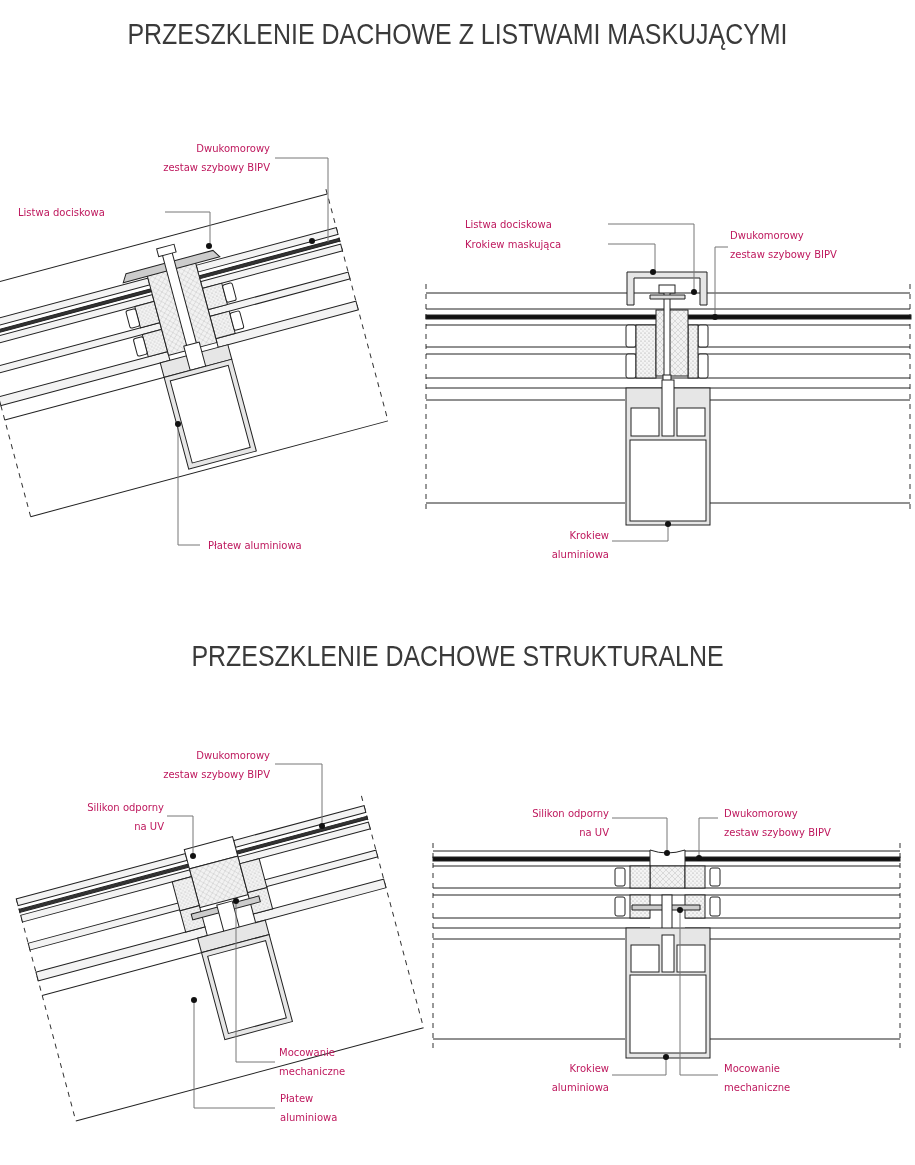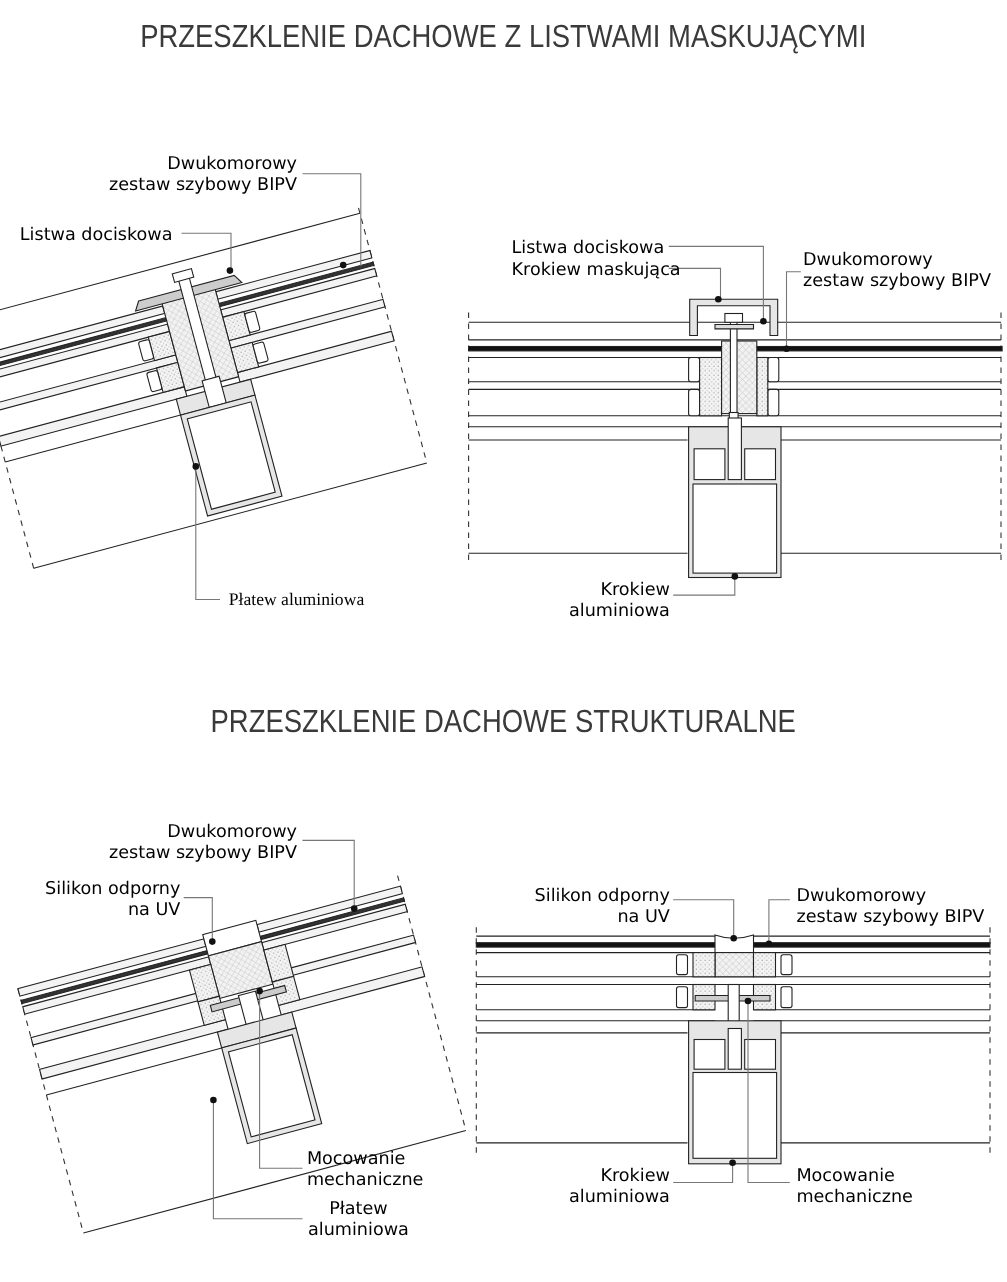--- a/index.html
+++ b/index.html
@@ -1,18 +1,18 @@
 <!DOCTYPE html>
 <html><head>
 <meta charset="utf-8">
 <style>
   html, body { margin:0; padding:0; background:#ffffff; }
   body { width:915px; height:1165px; position:relative; overflow:hidden; font-family:"DejaVu Sans", sans-serif; color:#333; }
   .title { position:absolute; left:0; width:915px; text-align:center; font-family:"Liberation Sans", sans-serif; font-weight:400; font-size:29px; color:#3a3a3a; letter-spacing:0px; transform:scaleX(0.86); transform-origin:center; }
-  .lbl { position:absolute; font-family:"DejaVu Sans", sans-serif; font-size:16px; color:#000000; line-height:19px; white-space:nowrap; }
+  .lbl { position:absolute; font-family:"DejaVu Sans", sans-serif; font-size:10px; color:#be185d; line-height:19px; white-space:nowrap; }
   .lbl.r { text-align:right; }
   svg.diag { position:absolute; left:0; top:0; }
 </style>
 </head>
 <body>
 
 <div class="title" style="top:18px;">PRZESZKLENIE DACHOWE Z LISTWAMI MASKUJĄCYMI</div>
 <div class="title" style="top:640px;">PRZESZKLENIE DACHOWE STRUKTURALNE</div>
 
 <svg class="diag" width="915" height="1165" viewBox="0 0 915 1165">
@@ -229,21 +229,21 @@
     <circle cx="666" cy="1057" r="3"></circle>
     <circle cx="680" cy="910" r="3"></circle>
   </g>
 </svg>
 
 <div class="lbl r" style="right:645px; top:139px;">
   <div>Dwukomorowy</div>
   <div>zestaw szybowy BIPV</div>
 </div>
 <div class="lbl" style="left:18px; top:203px;">Listwa dociskowa</div>
-<div class="lbl" style="left:208px; top:536px;font-family:Liberation Serif, serif;">Płatew aluminiowa</div>
+<div class="lbl" style="left:208px; top:536px;">Płatew aluminiowa</div>
 
 <div class="lbl" style="left:465px; top:215px;">Listwa dociskowa</div>
 <div class="lbl" style="left:465px; top:235px;">Krokiew maskująca</div>
 <div class="lbl" style="left:730px; top:226px;">
   <div>Dwukomorowy</div>
   <div>zestaw szybowy BIPV</div>
 </div>
 <div class="lbl r" style="right:306px; top:526px;">
   <div>Krokiew</div>
   <div>aluminiowa</div>
@@ -254,21 +254,21 @@
   <div>zestaw szybowy BIPV</div>
 </div>
 <div class="lbl r" style="right:751px; top:798px;">
   <div>Silikon odporny</div>
   <div>na UV</div>
 </div>
 <div class="lbl" style="left:279px; top:1043px;">
   <div>Mocowanie</div>
   <div>mechaniczne</div>
 </div>
-<div class="lbl" style="left:280px; top:1089px;text-align:center;">
+<div class="lbl" style="left:280px; top:1089px;">
   <div>Płatew</div>
   <div>aluminiowa</div>
 </div>
 
 <div class="lbl r" style="right:306px; top:804px;">
   <div>Silikon odporny</div>
   <div>na UV</div>
 </div>
 <div class="lbl" style="left:724px; top:804px;">
   <div>Dwukomorowy</div>

